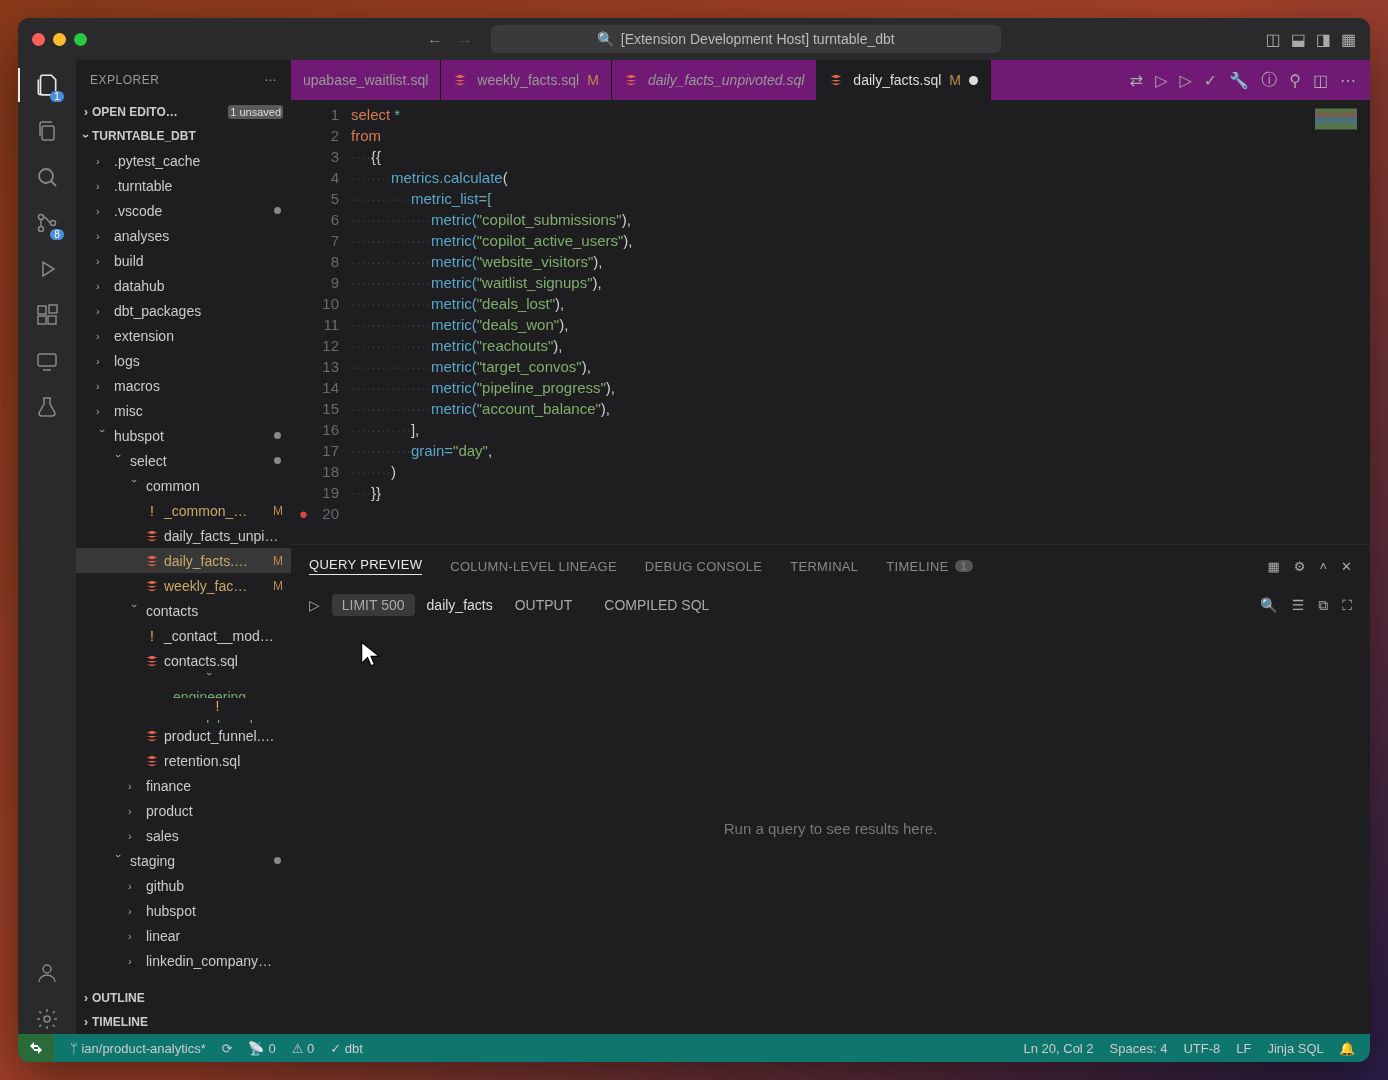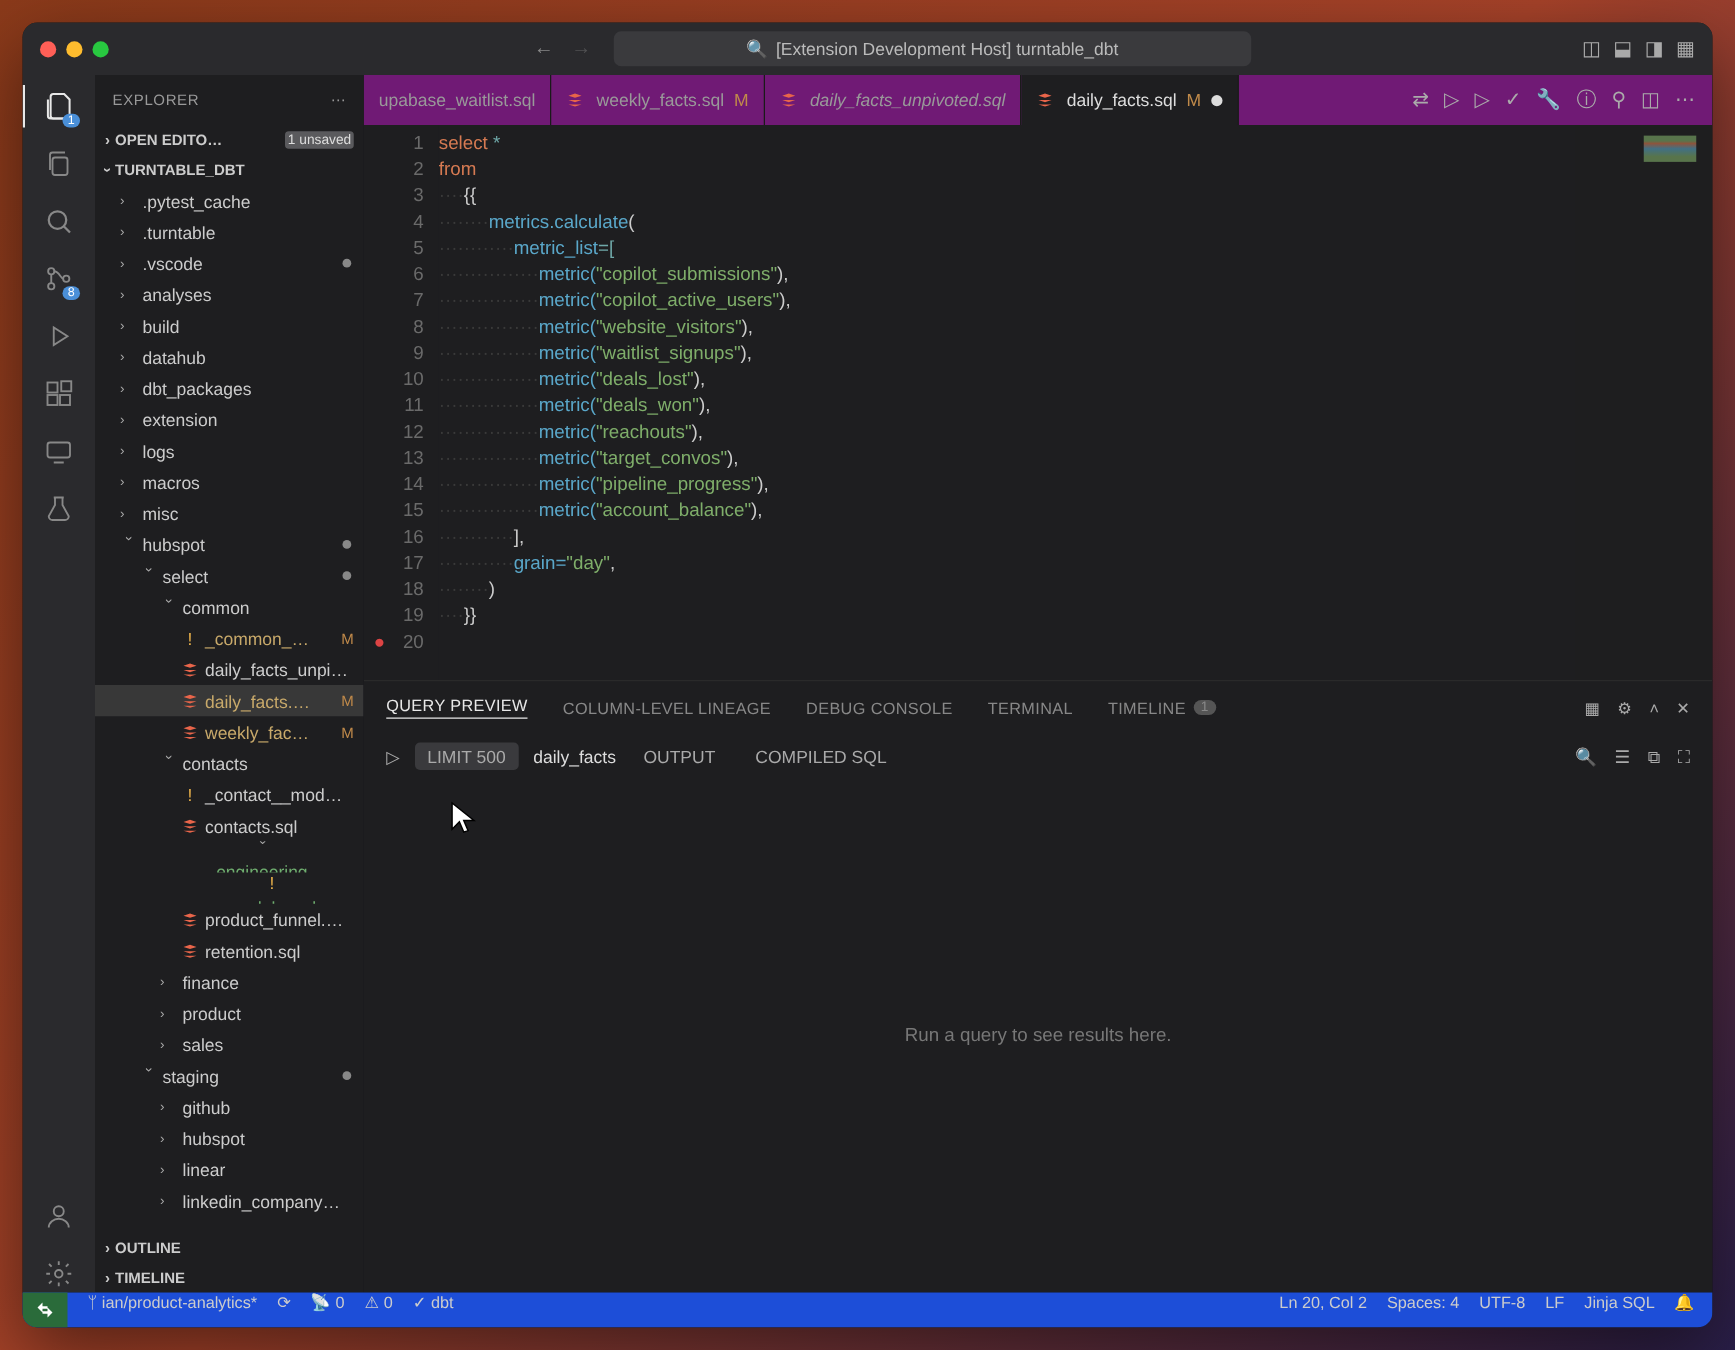--- a/index.html
+++ b/index.html
@@ -55,21 +55,21 @@
 .panel-tab.active { color:#e8e8e8; border-bottom:1px solid #e8e8e8; padding-bottom:2px; }
 .panel-tab .badge2 { background:#555; border-radius:10px; padding:0 6px; font-size:11px; }
 .panel-actions { margin-left:auto; display:flex; gap:14px; color:#aaa; }
 .panel-toolbar { height:36px; display:flex; align-items:center; padding:0 18px; gap:12px; font-size:14px; }
 .panel-toolbar .btn { padding:3px 10px; border-radius:4px; color:#aaa; cursor:pointer; }
 .panel-toolbar .btn.boxed { background:#3a3a3d; }
 .panel-toolbar .name { color:#ddd; }
 .panel-toolbar-right { margin-left:auto; display:flex; gap:14px; color:#aaa; }
 .panel-body { flex:1; display:flex; align-items:center; justify-content:center; color:#777; font-size:15px; position:relative; }
 .cursor-arrow { position:absolute; left:66px; top:16px; }
-.statusbar { height:28px; background:#1d4ed8; display:flex; align-items:flex-start; padding:0 14px; font-size:13px; color:#ccc; gap:16px; }
+.statusbar { height:28px; background:#0f766e; display:flex; align-items:center; padding:0 14px; font-size:13px; color:#ccc; gap:16px; }
 .statusbar .remote { background:#2a6b3a; height:100%; display:flex; align-items:center; padding:0 10px; margin-left:-14px; }
 .statusbar .spacer { flex:1; }
 svg { display:block; }
 .ficon.sql svg path { fill:#e8654a; }
 .ficon.yml { color:#e8b04a; }
 </style>
 </head>
 <body>
 
 <div class="window">

